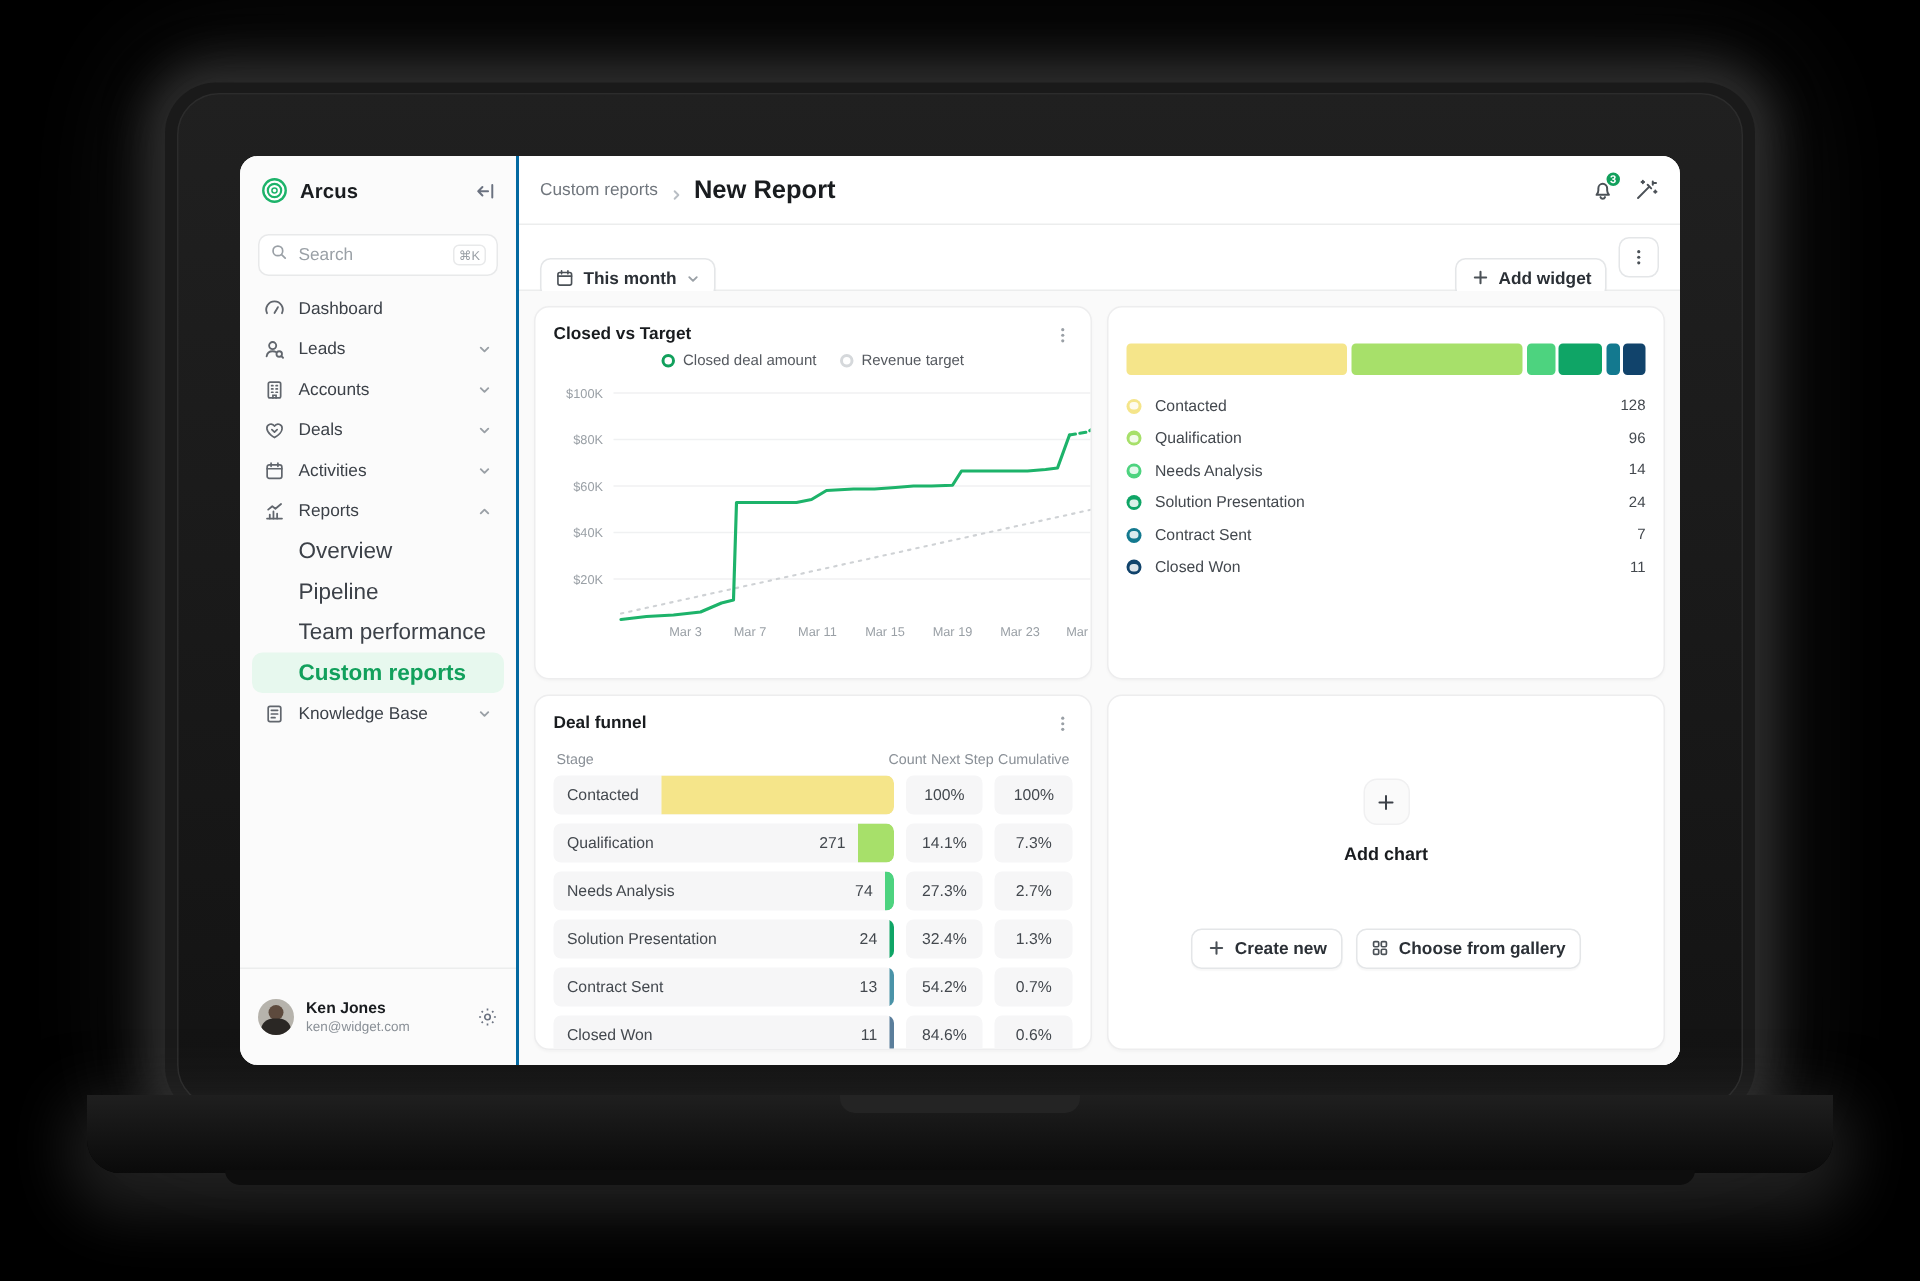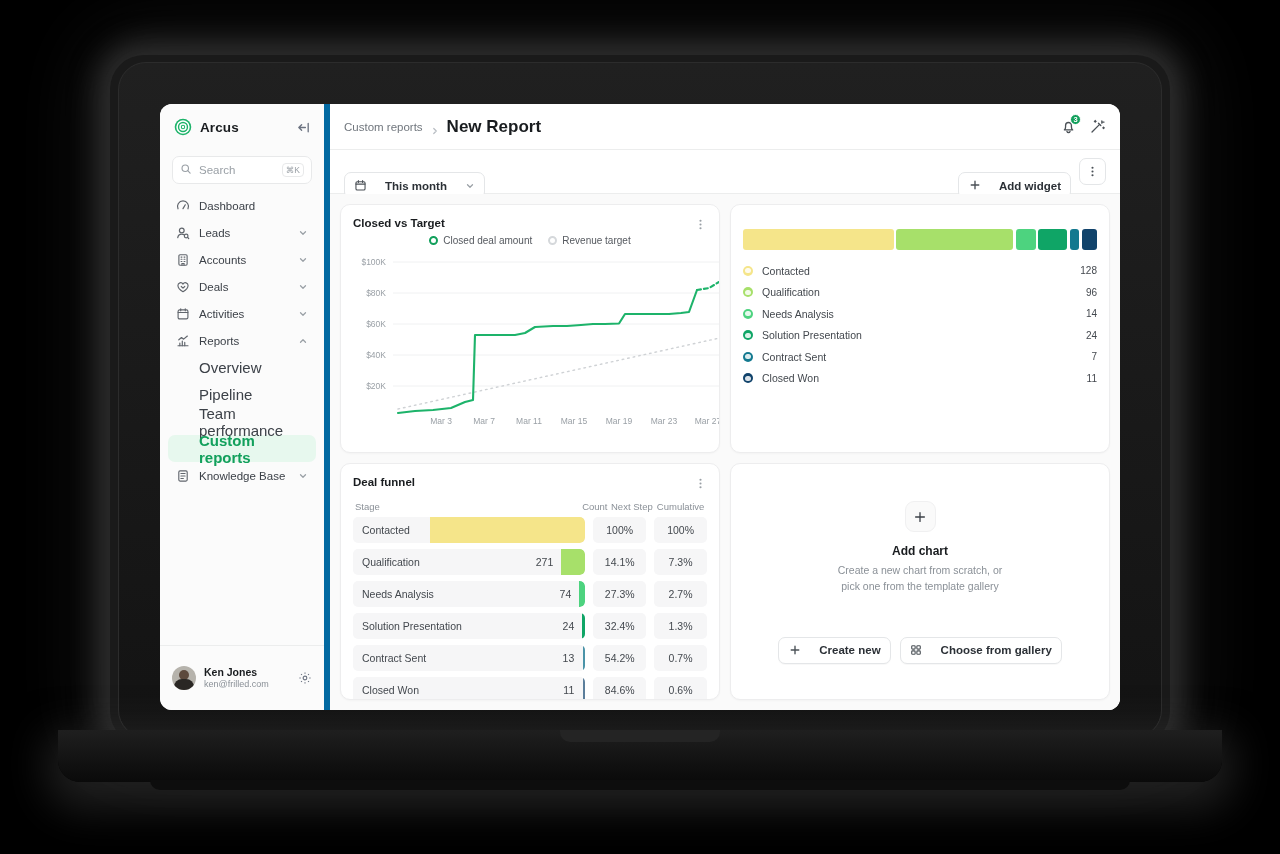--- a/index.html
+++ b/index.html
@@ -55,23 +55,23 @@
     width: 960px; height: 606px;
     background: #ffffff;
     border-radius: 12px;
     overflow: hidden;
     display: flex;
     color: #1f2328;
   }
 
   
   .sidebar {
-    width: 170px; height: 100%;
+    width: 186px; height: 100%;
     background: #fbfbfb;
-    border-right: 6px solid #0369a1;
+    border-right: 2px solid #0369a1;
     display: flex; flex-direction: column;
   }
   .brand {
     height: 46px; display: flex; align-items: center;
     padding: 0 12px 0 14px; gap: 8px;
   }
   .logo-mark { width: 18px; height: 18px; flex: none; }
   .brand-name { font-size: 13.5px; font-weight: 700; letter-spacing: .1px; color:#191c1f; }
   .collapse-btn {
     margin-left: auto; width: 18px; height: 18px;
@@ -138,21 +138,21 @@
     background: #12a05c; color: #fff; font-size: 7.5px; font-weight: 700;
     display: flex; align-items: center; justify-content: center;
     border: 1.5px solid #fff; padding: 0 2px;
   }
 
   .toolbar {
     height: 44px; display: flex; align-items: center;
     padding: 0 14px; border-bottom: 1px solid #eceded;
   }
   .btn {
-    display: inline-flex; align-items: center; gap: 18px;
+    display: inline-flex; align-items: center; gap: 6px;
     height: 27px; padding: 0 9px; border-radius: 7px;
     border: 1px solid #e4e6e8; background: #fff; cursor: pointer;
     font-size: 11.5px; font-weight: 600; color: #2b3036;
     box-shadow: 0 1px 1px rgba(16,24,40,.03);
     margin-top: 28px;
   }
   .btn .ico { width: 13px; height: 13px; color: #4b5157; flex:none; }
   .btn .chev { width:10px; height:10px; color:#9aa0a6; }
   .toolbar-right { margin-left: auto; display: flex; align-items: center; gap: 8px; }
   .icon-sq {
@@ -402,21 +402,21 @@
         </div>
       </nav>
 
       <div class="profile">
         <span class="avatar">
           <span class="head"></span>
             <span class="body"></span>
         </span>
         <span>
           <div class="pname">Ken Jones</div>
-          <div class="pmail">ken@frilled.com</div>
+          <div class="pmail">ken@widget.com</div>
         </span>
         <span class="gear">
           <svg viewBox="0 0 16 16" width="14" height="14" fill="none" stroke="currentColor" stroke-width="1.25">
             <circle cx="8" cy="8" r="2.1"></circle>
             <path d="M8 1.6v1.5M8 12.9v1.5M14.4 8h-1.5M3.1 8H1.6M12.5 3.5l-1 1M4.5 11.5l-1 1M12.5 12.5l-1-1M4.5 4.5l-1-1"></path>
           </svg>
         </span>
       </div>
     </aside>
 
@@ -679,24 +679,20 @@
         </section>
 
         <section class="card">
           <div class="empty">
             <div class="plus-box">
               <svg viewBox="0 0 16 16" width="14" height="14" fill="none" stroke="currentColor" stroke-width="1.5" stroke-linecap="round">
                 <path d="M8 3v10M3 8h10"></path>
               </svg>
             </div>
             <div class="empty-title">Add chart</div>
-            <div class="empty-sub">
-              <div>Create a new chart from scratch, or</div>
-              <div>pick one from the template gallery</div>
-            </div>
             <div class="empty-btns">
               <button class="btn">
                 <span class="ico">
                   <svg viewBox="0 0 14 14" width="12" height="12" fill="none" stroke="currentColor" stroke-width="1.6" stroke-linecap="round">
                       <path d="M7 2.6v8.8M2.6 7h8.8"></path>
                     </svg>
                 </span>
                 <span>Create new</span>
               </button>
               <button class="btn">

